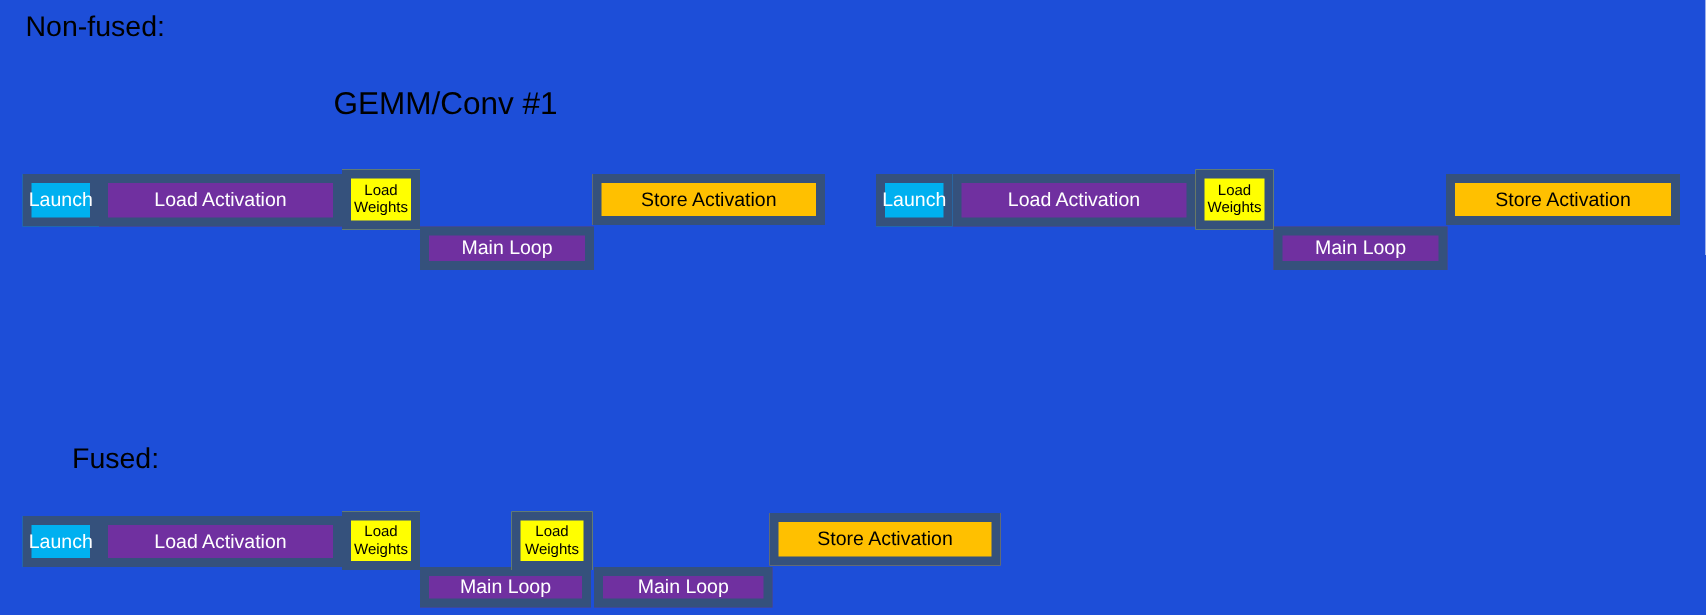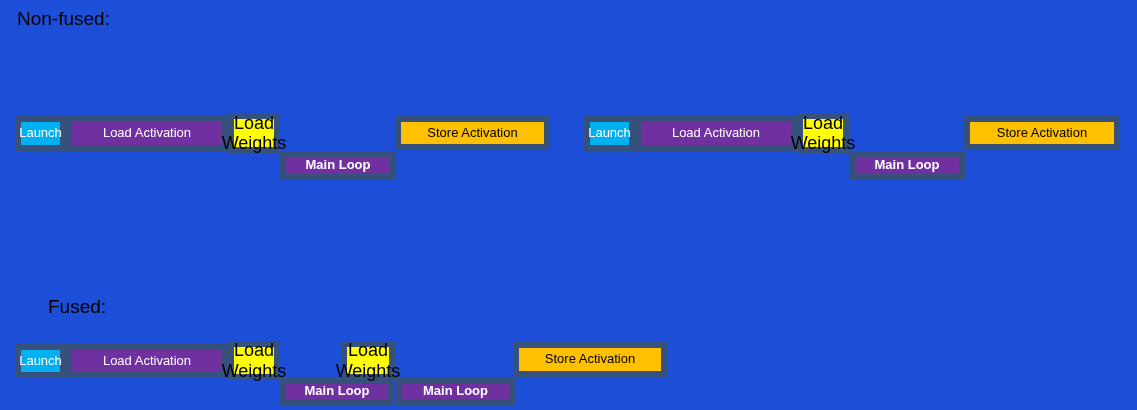--- a/index.html
+++ b/index.html
@@ -45,31 +45,32 @@
     border: 6px solid #a16207;
     display: flex;
     align-items: center;
     justify-content: center;
     text-align: center;
     font-size: 13px;
     line-height: 1.12;
     white-space: normal;
     z-index: 1;
   }
-  .block.weights { z-index: 3; font-size: 18px; padding: 0; }
-  .block.loop    { z-index: 1; font-weight: bold; }
+  .block.weights { z-index: 3; font-size: 10px; padding: 0; }
+  .block.loop    { z-index: 1; }
   .block.store   { z-index: 2; }
   .block.launch  { z-index: 2; }
 </style>
 </head>
 <body>
 
 <div class="stage" style="border-color: rgb(53, 81, 124);">
   <div class="heading h-nonfused">Non-fused:</div>
 
+  <div class="gtitle t1">GEMM/Conv #1</div>
 
 
   <div class="heading h-fused">Fused:</div>
 <div class="block launch" style="left: 15px; top: 116px; width: 51px; height: 35px; background: rgb(0, 176, 240); color: rgb(255, 255, 255); border-color: rgb(53, 81, 124);">Launch</div>
     <div class="block load" style="left: 66px; top: 116px; width: 162px; height: 35px; background: rgb(112, 48, 160); color: rgb(255, 255, 255); border-color: rgb(53, 81, 124);">Load Activation</div>
     <div class="block weights" style="left: 228px; top: 113px; width: 52px; height: 40px; background: rgb(255, 255, 0); color: rgb(0, 0, 0); border-color: rgb(53, 81, 124);">Load Weights</div>
     <div class="block loop" style="left: 280px; top: 151px; width: 116px; height: 29px; background: rgb(112, 48, 160); color: rgb(255, 255, 255); border-color: rgb(53, 81, 124);">Main Loop</div>
     <div class="block store" style="left: 395px; top: 116px; width: 155px; height: 34px; background: rgb(255, 192, 0); color: rgb(0, 0, 0); border-color: rgb(53, 81, 124);">Store Activation</div>
     <div class="block launch" style="left: 584px; top: 116px; width: 51px; height: 35px; background: rgb(0, 176, 240); color: rgb(255, 255, 255); border-color: rgb(53, 81, 124);">Launch</div>
     <div class="block load" style="left: 635px; top: 116px; width: 162px; height: 35px; background: rgb(112, 48, 160); color: rgb(255, 255, 255); border-color: rgb(53, 81, 124);">Load Activation</div>

